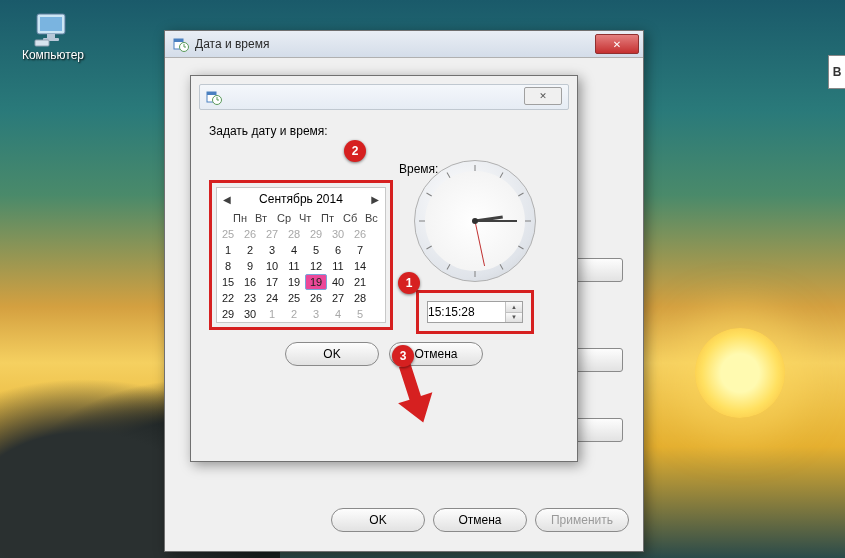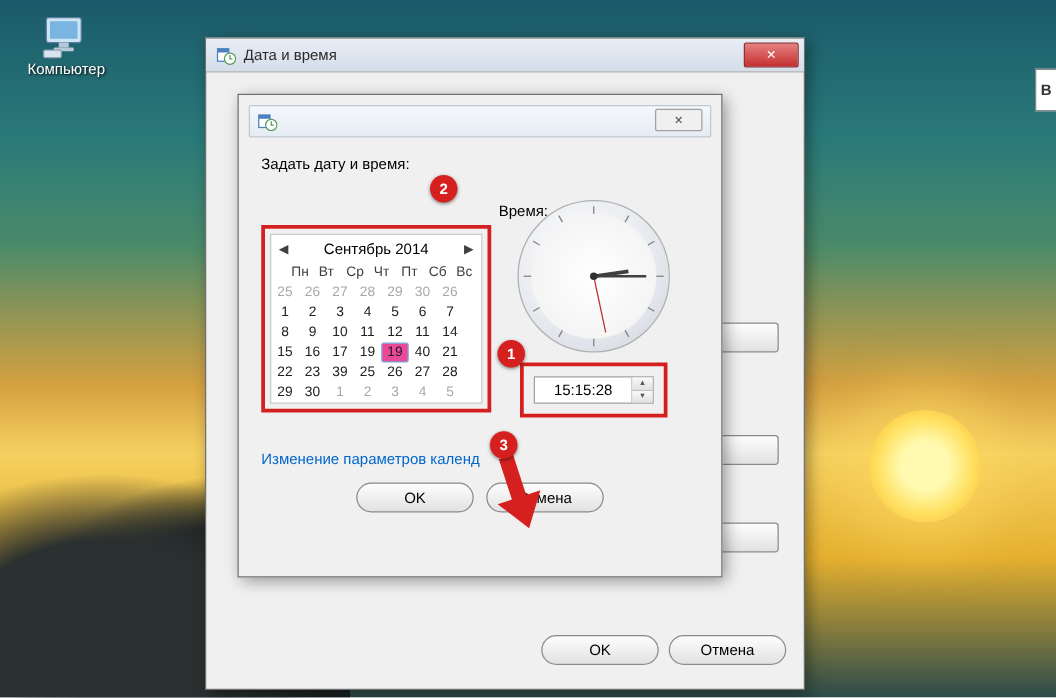--- a/index.html
+++ b/index.html
@@ -40,21 +40,21 @@
   .clock{width:120px;height:120px;border-radius:50%;background:radial-gradient(circle at 40% 35%,#fff,#e0e4ea 70%,#c8ccd2);border:1px solid #b0b0b0;position:relative;margin:0 auto}
   .clock::after{content:"";position:absolute;inset:10px;border-radius:50%;background:radial-gradient(circle at 50% 50%,#fff,#f0f0f0)}
   .hand{position:absolute;left:50%;bottom:50%;transform-origin:bottom center;background:#404040;z-index:2}
   .hand.h{width:3px;height:28px;transform:translateX(-50%) rotate(82deg)}
   .hand.m{width:2px;height:42px;transform:translateX(-50%) rotate(90deg)}
   .hand.s{width:1px;height:46px;background:#c03030;transform:translateX(-50%) rotate(168deg)}
   .clock-center{position:absolute;left:50%;top:50%;width:6px;height:6px;margin:-3px;background:#303030;border-radius:50%;z-index:3}
   .tick{position:absolute;left:50%;top:4px;width:1px;height:6px;background:#808080;transform-origin:center 56px;z-index:1}
   .time-box{border:3px solid #d62020;padding:8px;width:96px;margin:8px auto 0;position:relative}
   .time-input{display:flex;border:1px solid #a0a0a0;background:#fff;height:20px}
-  .time-input .tval{flex:1;text-align:center;line-height:20px;font-size:12px}
+  .time-input .tval{flex:1;line-height:20px;font-size:12px}
   .spinner{width:16px;border-left:1px solid #c0c0c0;display:flex;flex-direction:column}
   .spinner div{flex:1;display:flex;align-items:center;justify-content:center;font-size:6px;color:#555;background:linear-gradient(#fafafa,#e0e0e0)}
   .spinner div:first-child{border-bottom:1px solid #c0c0c0}
   .link{color:#0066cc;margin-top:30px;display:inline-block}
   .child-btns{display:flex;gap:10px;justify-content:center;margin-top:12px}
   
   .bubble{position:absolute;width:22px;height:22px;border-radius:50%;background:#d62020;color:#fff;display:flex;align-items:center;justify-content:center;font-size:12px;font-weight:bold;box-shadow:0 1px 3px rgba(0,0,0,.5);z-index:50}
   .arrow-ann{position:absolute;z-index:49}
   .right-strip{position:absolute;top:55px;right:0;width:16px;height:32px;background:#fff;border:1px solid #888;border-right:none;color:#333;display:flex;align-items:center;justify-content:center;font-weight:bold}
 </style>
@@ -89,20 +89,21 @@
       <span class="ttext">Дата и время</span>
       <div class="close">✕</div>
     </div>
     <div class="parent-body">
       <div class="side-btn" style="top:200px"></div>
       <div class="side-btn" style="top:290px"></div>
       <div class="side-btn" style="top:360px"></div>
       <div class="parent-btns">
         <div class="btn">OK</div>
         <div class="btn">Отмена</div>
+        <div class="btn disabled">Применить</div>
       </div>
     </div>
   </div>
 
   <div class="dlg dlg-child">
     <div class="child-titlearea">
       <svg class="ticon" viewBox="0 0 16 16" style="width:16px;height:16px;margin-right:6px">
         <rect x="1" y="3" width="9" height="10" fill="#fff" stroke="#4a80c0"></rect>
         <rect x="1" y="3" width="9" height="3" fill="#4a80c0"></rect>
         <circle cx="11" cy="11" r="4.5" fill="#fff" stroke="#5a9a5a"></circle>
@@ -157,38 +158,37 @@
                 <div class="d ">14</div>
                 <div class="d ">15</div>
                 <div class="d ">16</div>
                 <div class="d ">17</div>
                 <div class="d ">19</div>
                 <div class="d sel">19</div>
                 <div class="d ">40</div>
                 <div class="d ">21</div>
                 <div class="d ">22</div>
                 <div class="d ">23</div>
-                <div class="d ">39</div>
+                <div class="d ">24</div>
                 <div class="d ">25</div>
                 <div class="d ">26</div>
                 <div class="d ">27</div>
                 <div class="d ">28</div>
                 <div class="d ">29</div>
                 <div class="d ">30</div>
                 <div class="d gray">1</div>
                 <div class="d gray">2</div>
                 <div class="d gray">3</div>
                 <div class="d gray">4</div>
                 <div class="d gray">5</div>
               </div>
           </div>
         </div>
       </div>
 
-      <a class="link">Изменение параметров календ</a>
 
       <div class="child-btns">
         <div class="btn">OK</div>
         <div class="btn">Отмена</div>
       </div>
     </div>
   </div>
 
   <div class="time-col">
     <div class="clock">

